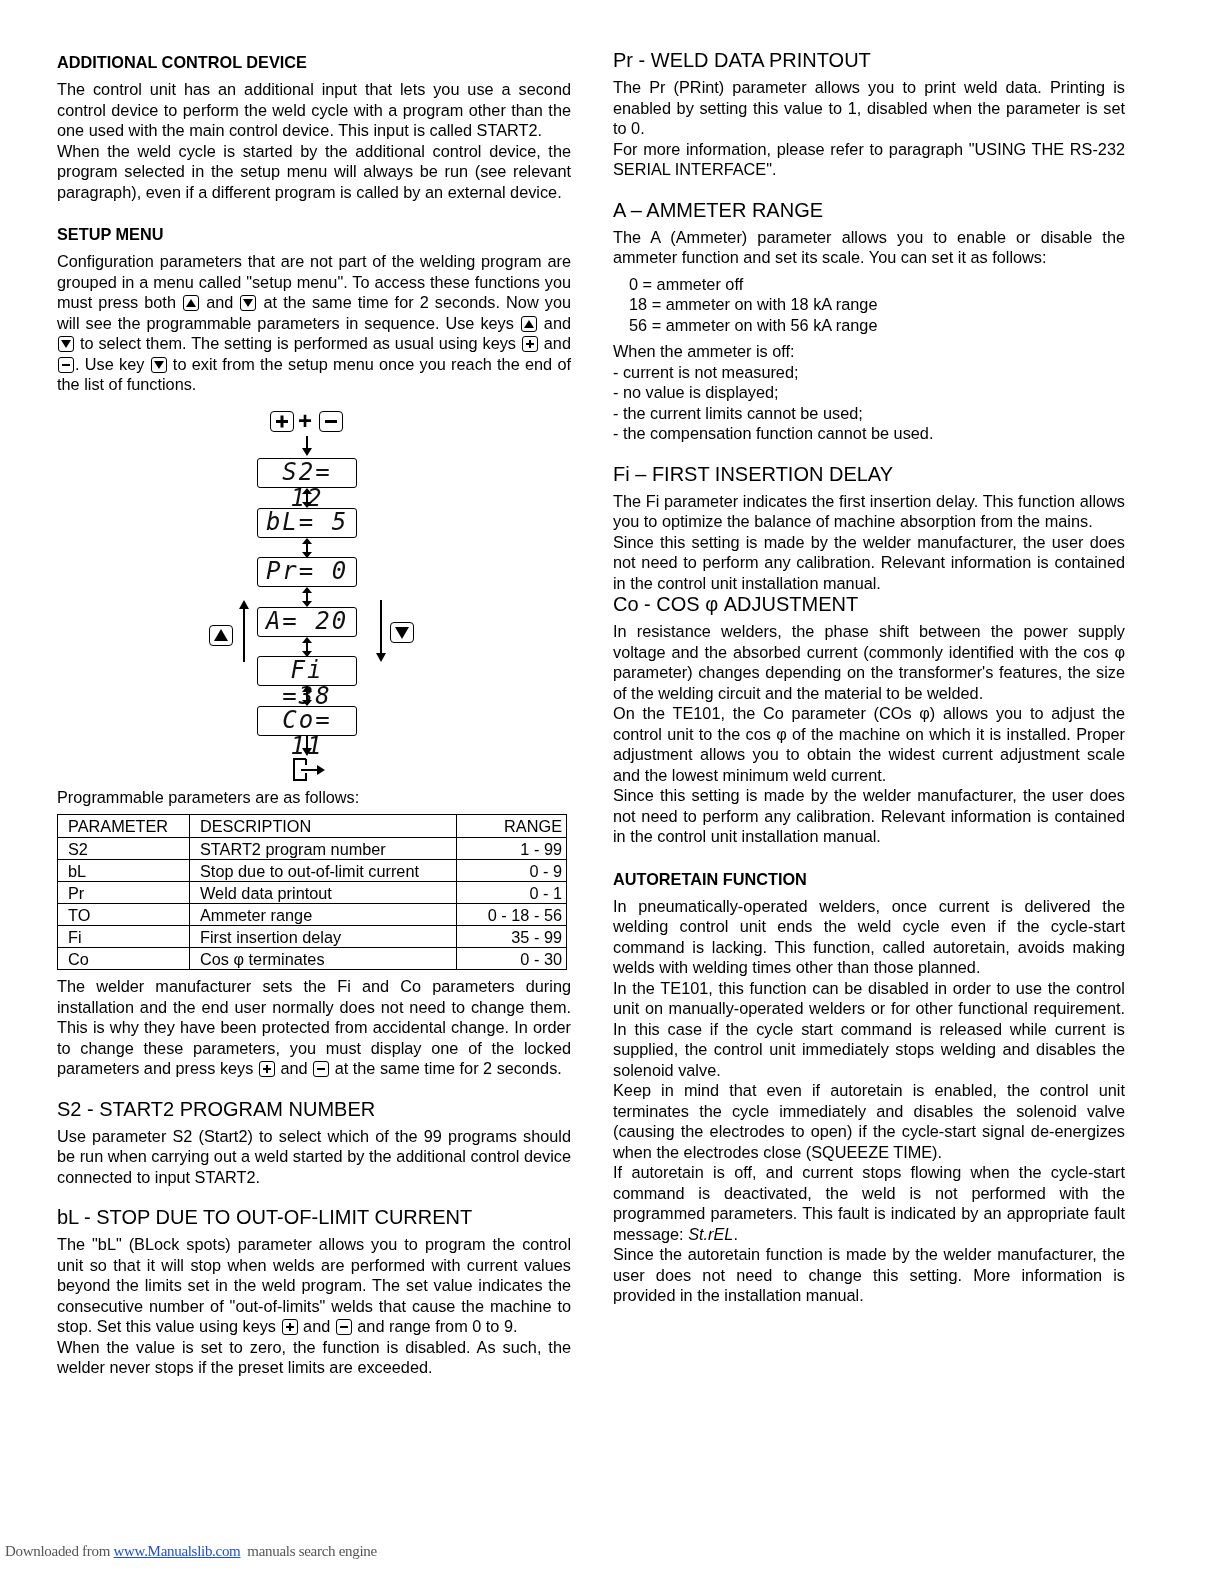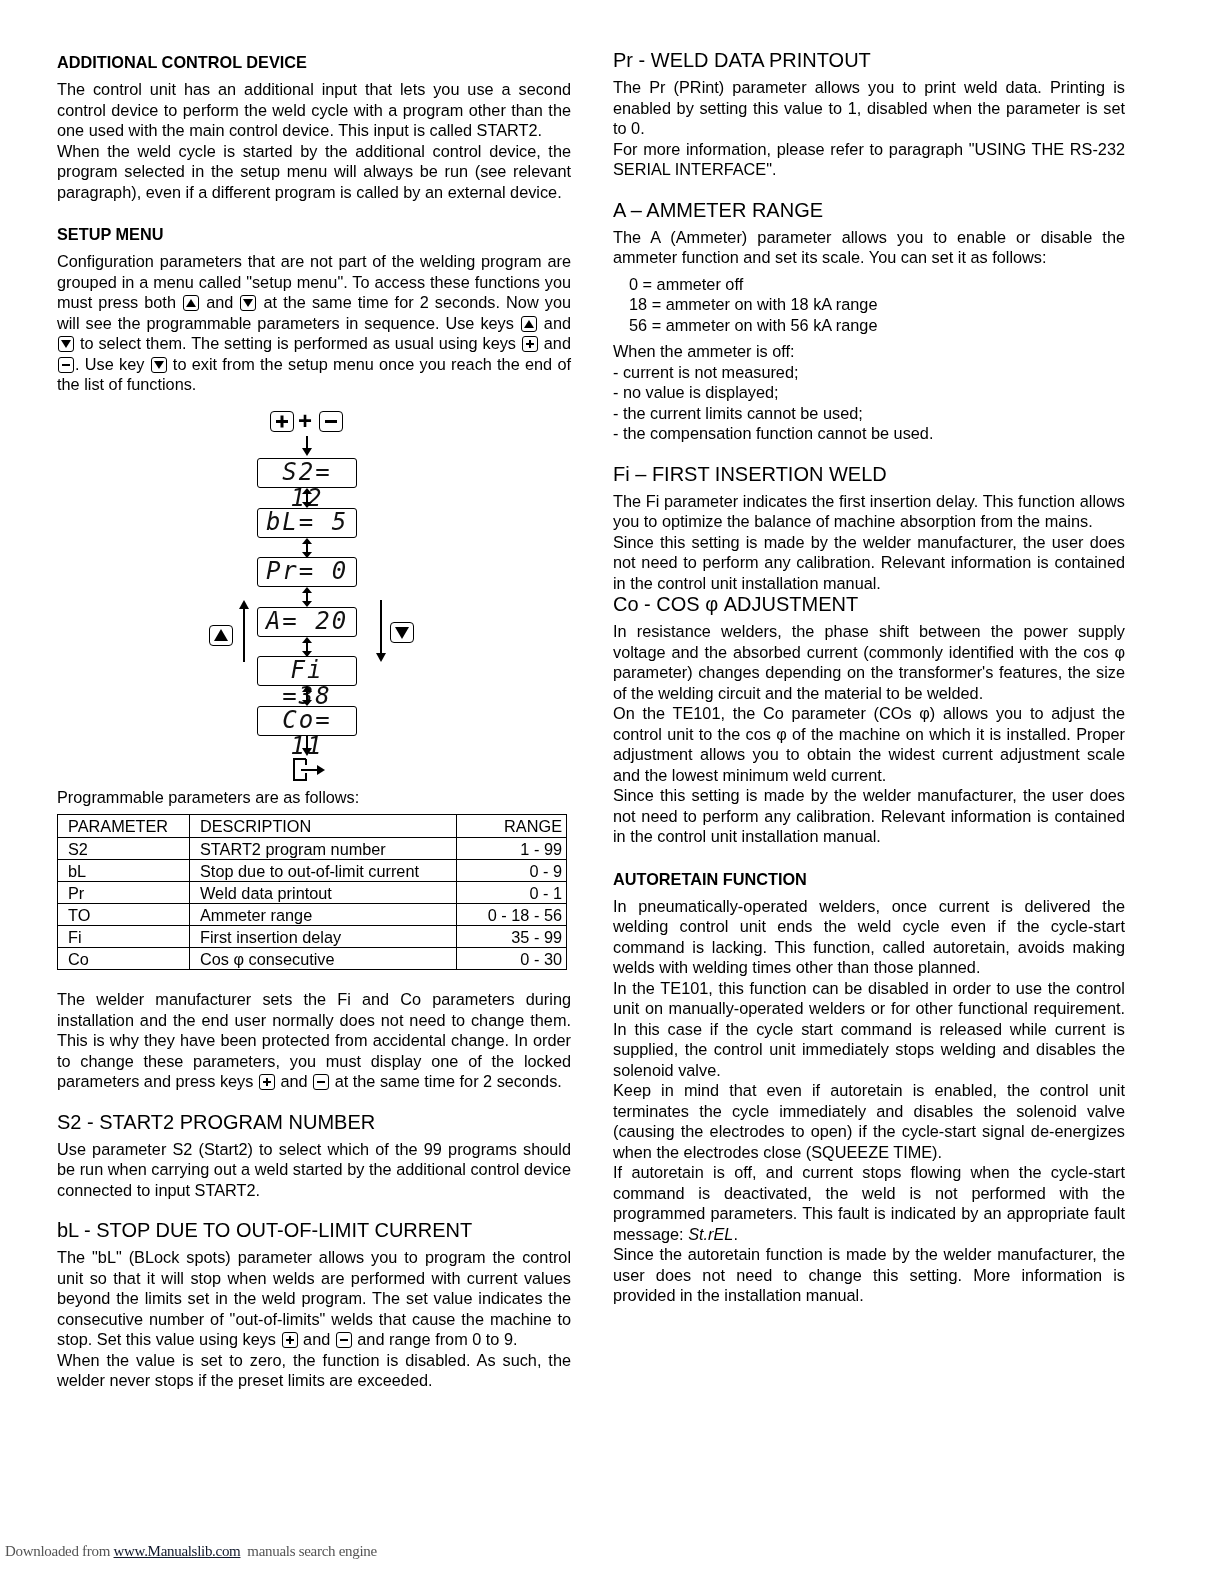--- a/index.html
+++ b/index.html
@@ -20,27 +20,27 @@
 
   
   .diagram { position: relative; width: 514px; height: 380px; }
   .lcd { position: absolute; left: 200px; width: 100px; height: 30px; border: 1.6px solid #000; border-radius: 3px; font-family: "DejaVu Sans Mono", monospace; font-size: 24px; line-height: 26px; text-align: center; letter-spacing: 2px; font-style: italic; font-weight: 200; color: #111; }
   .vline { position: absolute; width: 2px; background: #000; }
   .arrowhead-d { position: absolute; width: 0; height: 0; border-left: 5px solid transparent; border-right: 5px solid transparent; border-top: 8px solid #000; }
   .bigkey { position: absolute; width: 24px; height: 21px; border: 1.8px solid #000; border-radius: 4px; }
   .bigkey svg { position: absolute; left: 2px; top: 1px; }
 
   
-  table.params { border-collapse: collapse; width: 510px; margin-top: 7px; margin-bottom: 19px; }
+  table.params { border-collapse: collapse; width: 510px; margin-top: 7px; margin-bottom: 6px; }
   table.params td { border: 1.4px solid #000; padding: 0 10px; height: 22px; line-height: 20px; font-size: 16.3px; }
   table.params td.c3 { text-align: right; padding: 0 4px; }
   table.params tr.hd td { height: 23px; }
 
   .footer { position: absolute; left: 5px; top: 1541px; font-family: "Liberation Serif", serif; font-size: 15px; color: #555; letter-spacing: -0.3px; }
-  .footer a { color: #0f172a; text-decoration: underline; }
+  .footer a { color: #1d4ed8; text-decoration: underline; }
 </style>
 </head>
 <body>
 
 <div class="col col-left">
 
   <div class="h-bold">ADDITIONAL CONTROL DEVICE</div>
   <p class="p just">The control unit has an additional input that lets you use a second control device to perform the weld cycle with a program other than the one used with the main control device. This input is called START2.</p>
   <p class="p just">When the weld cycle is started by the additional control device, the program selected in the setup menu will always be run (see relevant paragraph), even if a different program is called by an external device.</p>
 
@@ -206,21 +206,21 @@
       <td>Ammeter range</td>
       <td class="c3">0 - 18 - 56</td>
     </tr>
     <tr>
       <td>Fi</td>
       <td>First insertion delay</td>
       <td class="c3">35 - 99</td>
     </tr>
     <tr>
       <td>Co</td>
-      <td>Cos φ consecutive</td>
+      <td>Cos φ terminates</td>
       <td class="c3">0 - 30</td>
     </tr>
   </tbody>
     </table>
 
   <p class="p just">
     <span>The welder manufacturer sets the Fi and Co parameters during installation and the end user normally does not need to change them. This is why they have been protected from accidental change. In order to change these parameters, you must display one of the locked parameters and press keys</span>
     <span class="keycap"><svg viewBox="0 0 14 14">
           <rect x="3" y="6" width="8" height="2" fill="#000"></rect>
           <rect x="6" y="3" width="2" height="8" fill="#000"></rect>
@@ -273,21 +273,21 @@
   </div>
   <div class="gap-s"></div>
   <div>When the ammeter is off:</div>
   <div>- current is not measured;</div>
   <div>- no value is displayed;</div>
   <div>- the current limits cannot be used;</div>
   <div>- the compensation function cannot be used.</div>
 
   <div class="gap"></div>
 
-  <div class="h-plain">Fi – FIRST INSERTION WELD</div>
+  <div class="h-plain">Fi – FIRST INSERTION DELAY</div>
   <p class="p just">The Fi parameter indicates the first insertion delay. This function allows you to optimize the balance of machine absorption from the mains.</p>
   <p class="p just">Since this setting is made by the welder manufacturer, the user does not need to perform any calibration. Relevant information is contained in the control unit installation manual.</p>
 
   <div class="h-plain" style="margin-top:1px;">Co - COS φ ADJUSTMENT</div>
   <p class="p just">In resistance welders, the phase shift between the power supply voltage and the absorbed current (commonly identified with the cos φ parameter) changes depending on the transformer's features, the size of the welding circuit and the material to be welded.</p>
   <p class="p just">On the TE101, the Co parameter (COs φ) allows you to adjust the control unit to the cos φ of the machine on which it is installed. Proper adjustment allows you to obtain the widest current adjustment scale and the lowest minimum weld current.</p>
   <p class="p just">Since this setting is made by the welder manufacturer, the user does not need to perform any calibration. Relevant information is contained in the control unit installation manual.</p>
 
   <div class="gap"></div>
 

